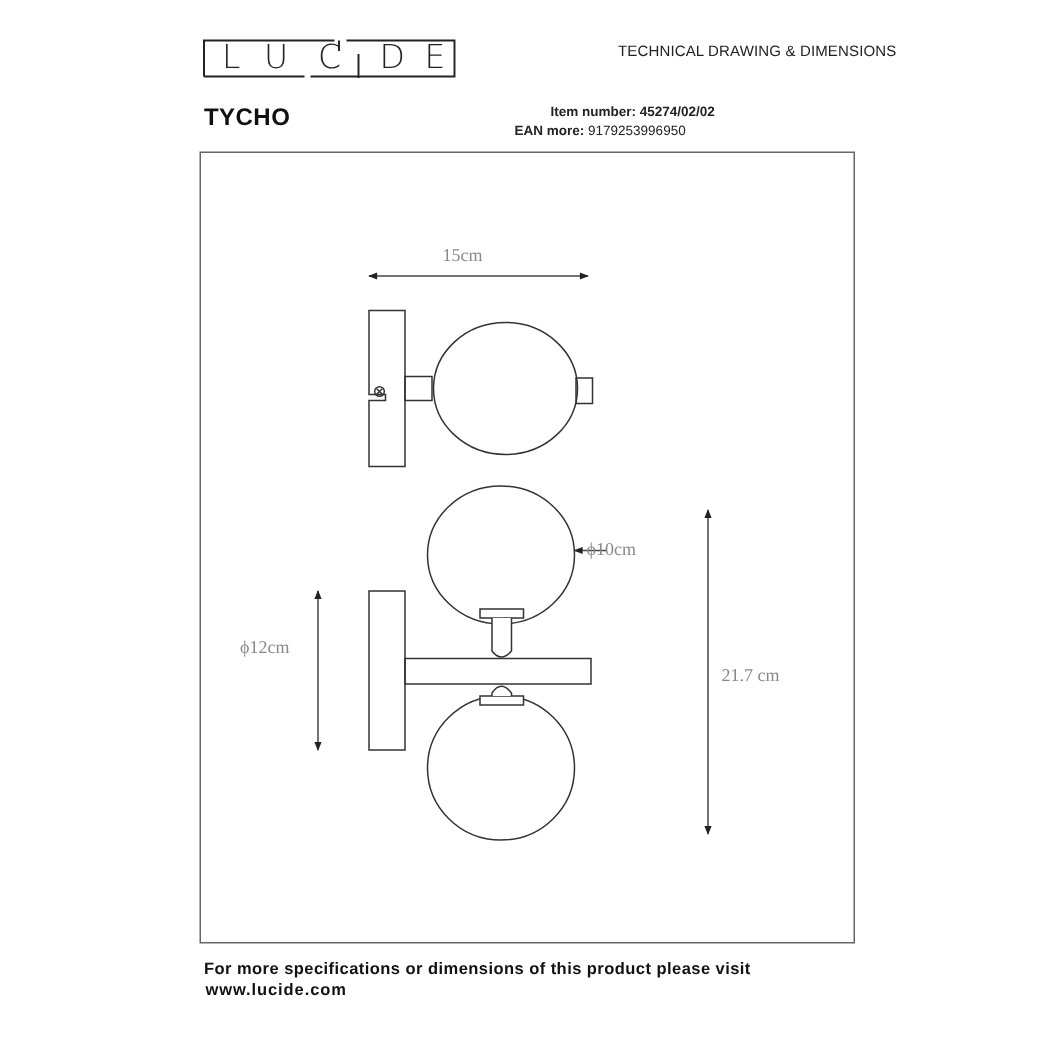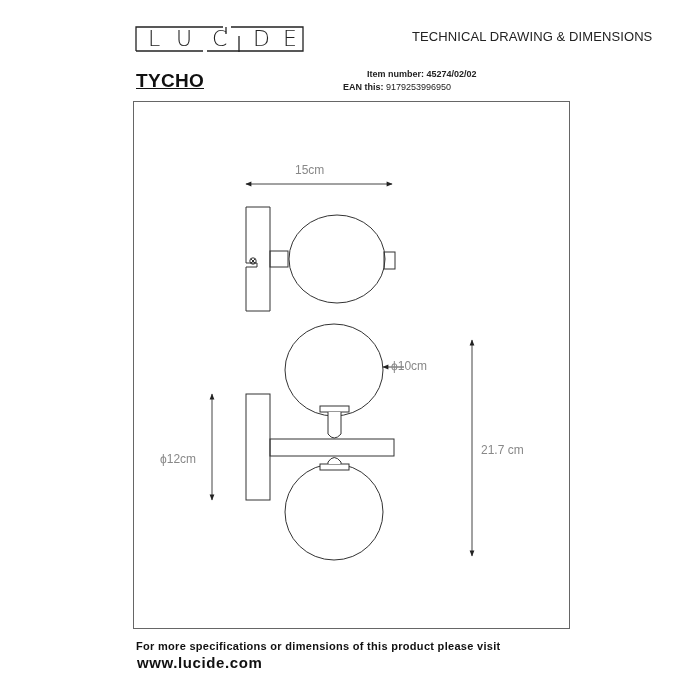--- a/index.html
+++ b/index.html
@@ -2,31 +2,31 @@
 <html><head>
   <meta charset="utf-8">
   <style>
     html, body { margin: 0; padding: 0; background: #ffffff; }
     body { width: 700px; height: 700px; position: relative; overflow: hidden;
            font-family: "Liberation Sans", sans-serif; color: #111; }
     .abs { position: absolute; }
     .logo { left: 135px; top: 26px; width: 170px; height: 26px; }
     .logo-letter { position: absolute; top: 2px; font-family: "DejaVu Sans", sans-serif;
                    font-size: 22px; font-weight: 200; color: #222; letter-spacing: 0; line-height: 22px; }
-    .doc-type { left: 412px; top: 29px; font-size: 13px; color: #222; letter-spacing: 0.1px; }
-    .product-name { left: 136px; top: 70px; font-size: 19px; font-weight: bold; color: #111; letter-spacing: 0.3px; text-decoration: underline; }
+    .doc-type { left: 412px; top: 29px; font-size: 10px; color: #222; letter-spacing: 0.1px; }
+    .product-name { left: 136px; top: 70px; font-size: 16px; font-weight: bold; color: #111; letter-spacing: 0.3px; }
     .meta { left: 343px; font-size: 9px; color: #222; }
     .meta b { font-weight: bold; }
     .meta-item { top: 69px; padding-left: 24px; }
     .meta-ean { top: 82px; }
     .frame { left: 133px; top: 101px; width: 437px; height: 528px; border: 1.5px solid #666; box-sizing: border-box; }
     .drawing { left: 0; top: 0; width: 700px; height: 700px; }
     .footer-line { left: 136px; top: 640px; font-size: 11px; font-weight: bold; color: #111; letter-spacing: 0.3px; }
-    .footer-url { left: 137px; top: 654px; font-size: 15px; font-weight: bold; color: #111; letter-spacing: 0.6px; }
-    .dim-label { font-family: Liberation Sans, sans-serif; font-weight: 200; color: #888; font-size: 12px; }
+    .footer-url { left: 137px; top: 654px; font-size: 11px; font-weight: bold; color: #111; letter-spacing: 0.6px; }
+    .dim-label { font-family: Liberation Serif, serif; font-weight: 200; color: #888; font-size: 12px; }
   </style>
 </head>
 <body>
 
 <div class="abs logo">
   <svg width="170" height="26" style="position:absolute;left:0;top:0">
     <polyline points="1,25 1,1 88,1" fill="none" stroke="#222" stroke-width="1.3"></polyline>
     <polyline points="96,1 168,1 168,25 72,25" fill="none" stroke="#222" stroke-width="1.3"></polyline>
     <polyline points="68,25 1,25" fill="none" stroke="#222" stroke-width="1.3"></polyline>
     <line x1="91" y1="1" x2="91" y2="8" stroke="#222" stroke-width="1.3"></line>
@@ -41,21 +41,21 @@
 </div>
 
 <div class="abs doc-type">TECHNICAL DRAWING &amp; DIMENSIONS</div>
 <div class="abs product-name">TYCHO</div>
 
 <div class="abs meta meta-item">
   <b>Item number:</b>
   <b>45274/02/02</b>
 </div>
 <div class="abs meta meta-ean">
-  <b>EAN this:</b>
+  <b>EAN more:</b>
   <span>9179253996950</span>
 </div>
 
 <div class="abs frame"></div>
 
 <svg class="abs drawing" viewBox="0 0 700 700">
   <defs>
     <marker id="arr" viewBox="0 0 10 10" refX="9" refY="5" markerWidth="8" markerHeight="6" orient="auto-start-reverse">
       <path d="M0,1 L10,5 L0,9 z" fill="#222"></path>
     </marker>
@@ -97,17 +97,17 @@
     <line x1="383" y1="367" x2="404" y2="367" stroke="#444" marker-start="url(#arr)"></line>
 
     <line x1="212" y1="394" x2="212" y2="500" stroke="#444" marker-start="url(#arr)" marker-end="url(#arr)"></line>
 
     <line x1="472" y1="340" x2="472" y2="556" stroke="#444" marker-start="url(#arr)" marker-end="url(#arr)"></line>
   </g>
 </svg>
 
 <div class="abs dim-label" style="left:295px;top:163px">15cm</div>
 <div class="abs dim-label" style="left:391px;top:359px">ϕ10cm</div>
-<div class="abs dim-label" style="left:160px;top:452px">ϕ12cm</div>
+<div class="abs dim-label" style="left:160px;top:424px">ϕ12cm</div>
 <div class="abs dim-label" style="left:481px;top:443px">21.7 cm</div>
 
 <div class="abs footer-line">For more specifications or dimensions of this product please visit</div>
 <div class="abs footer-url">www.lucide.com</div>
 
 </body></html>

